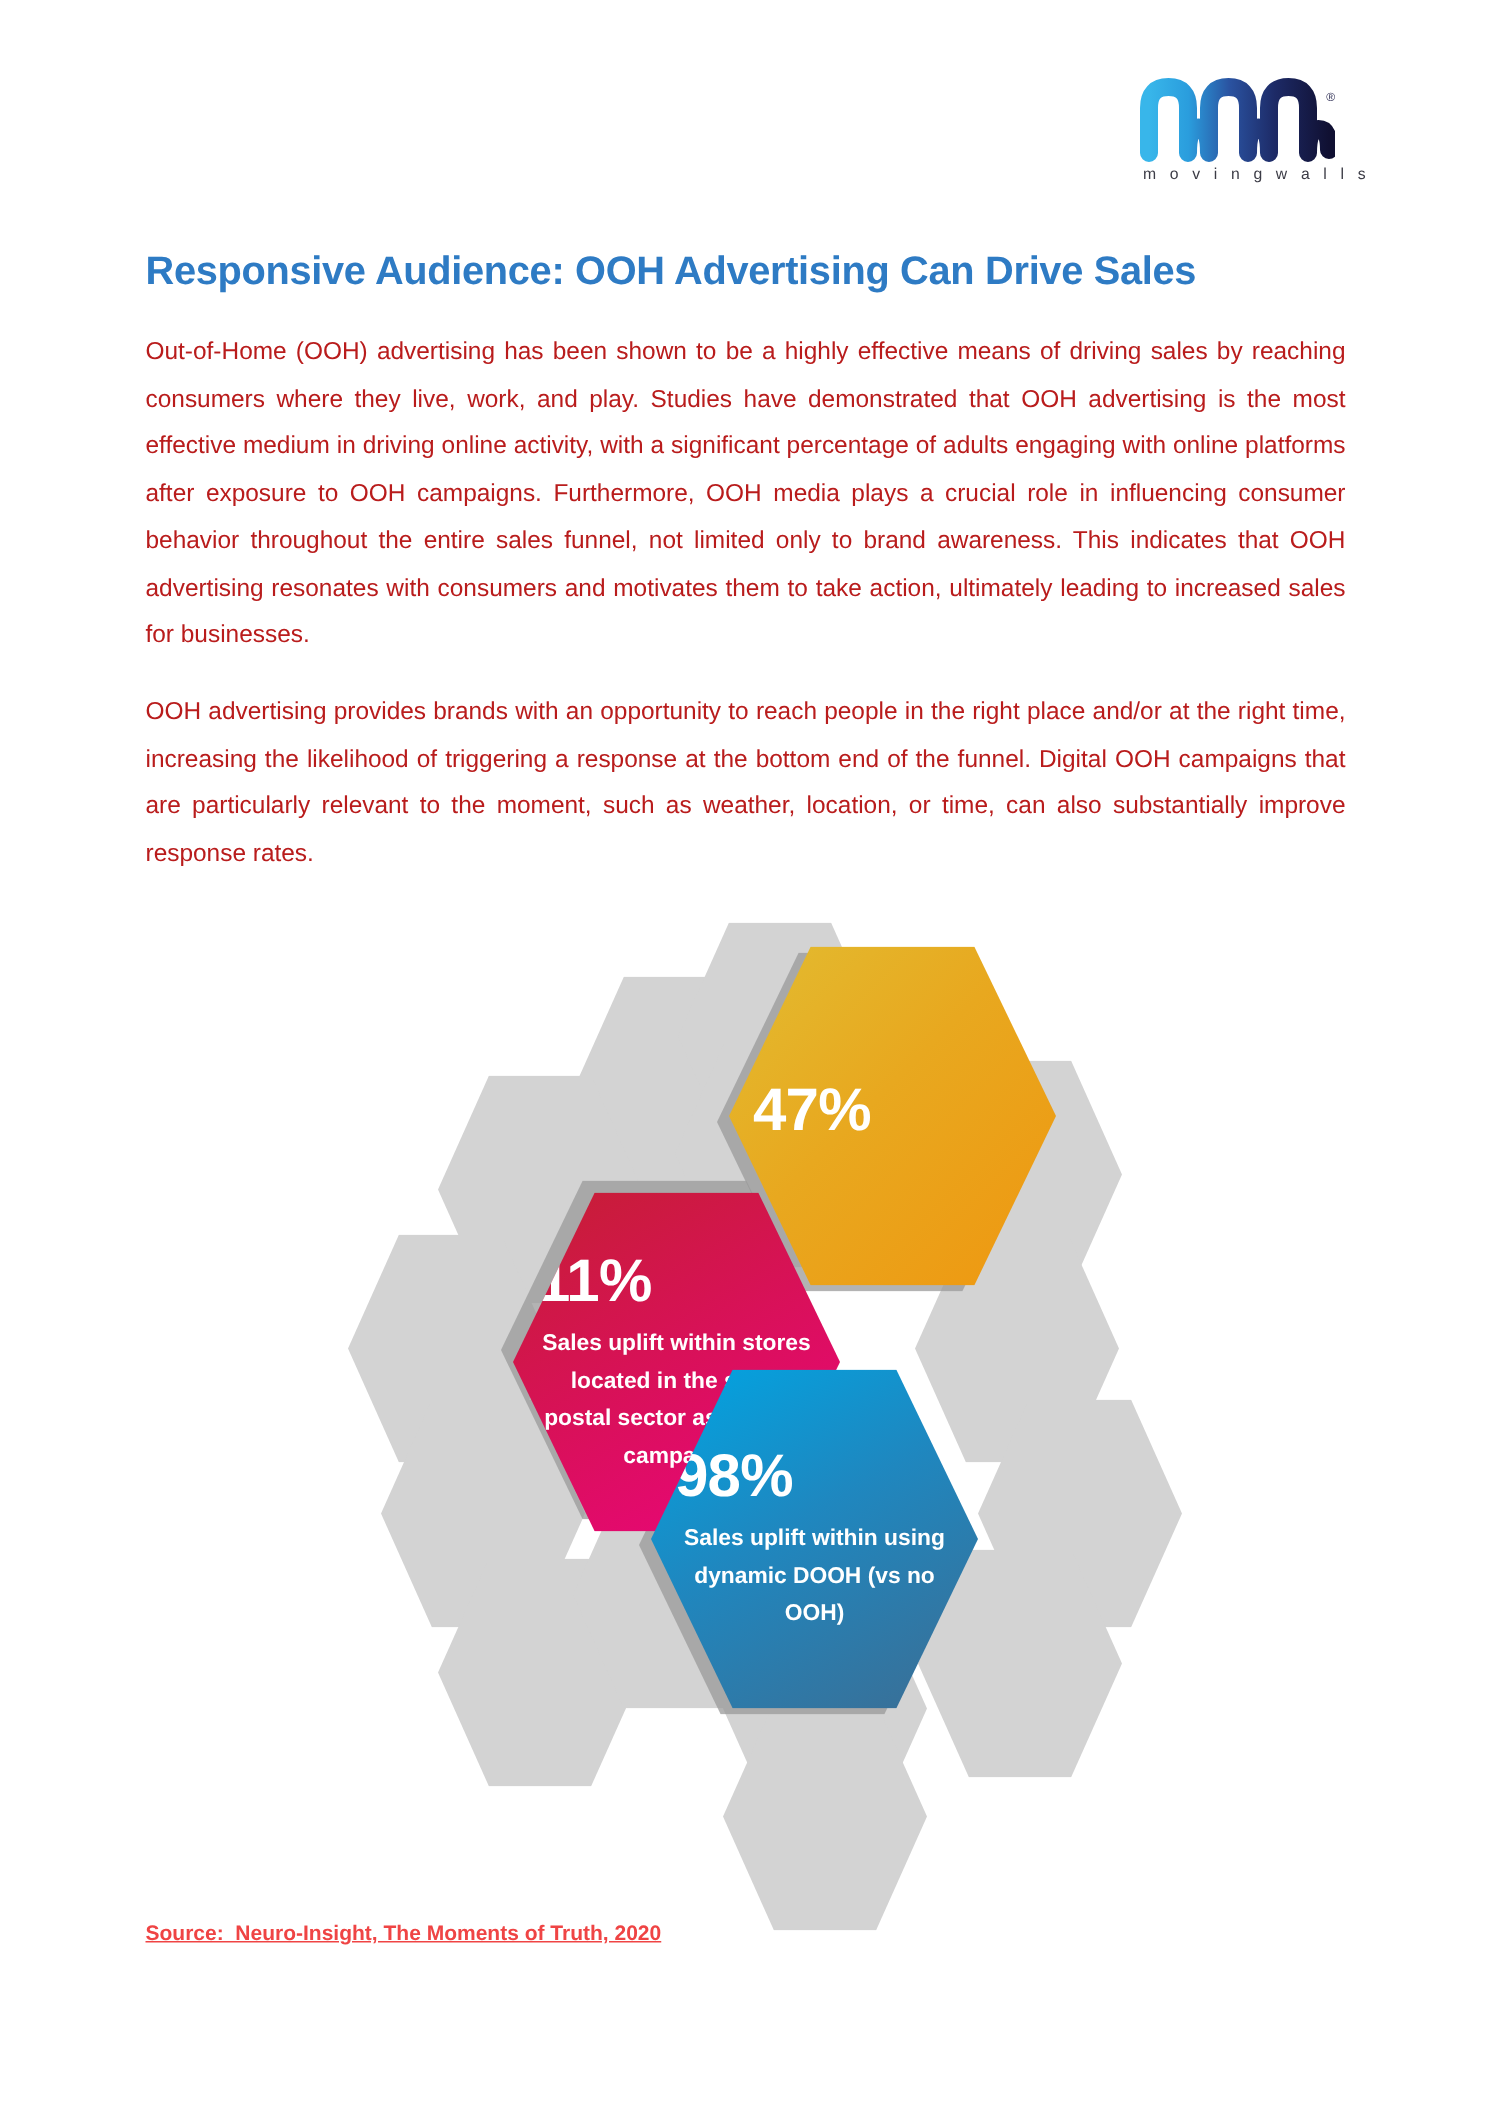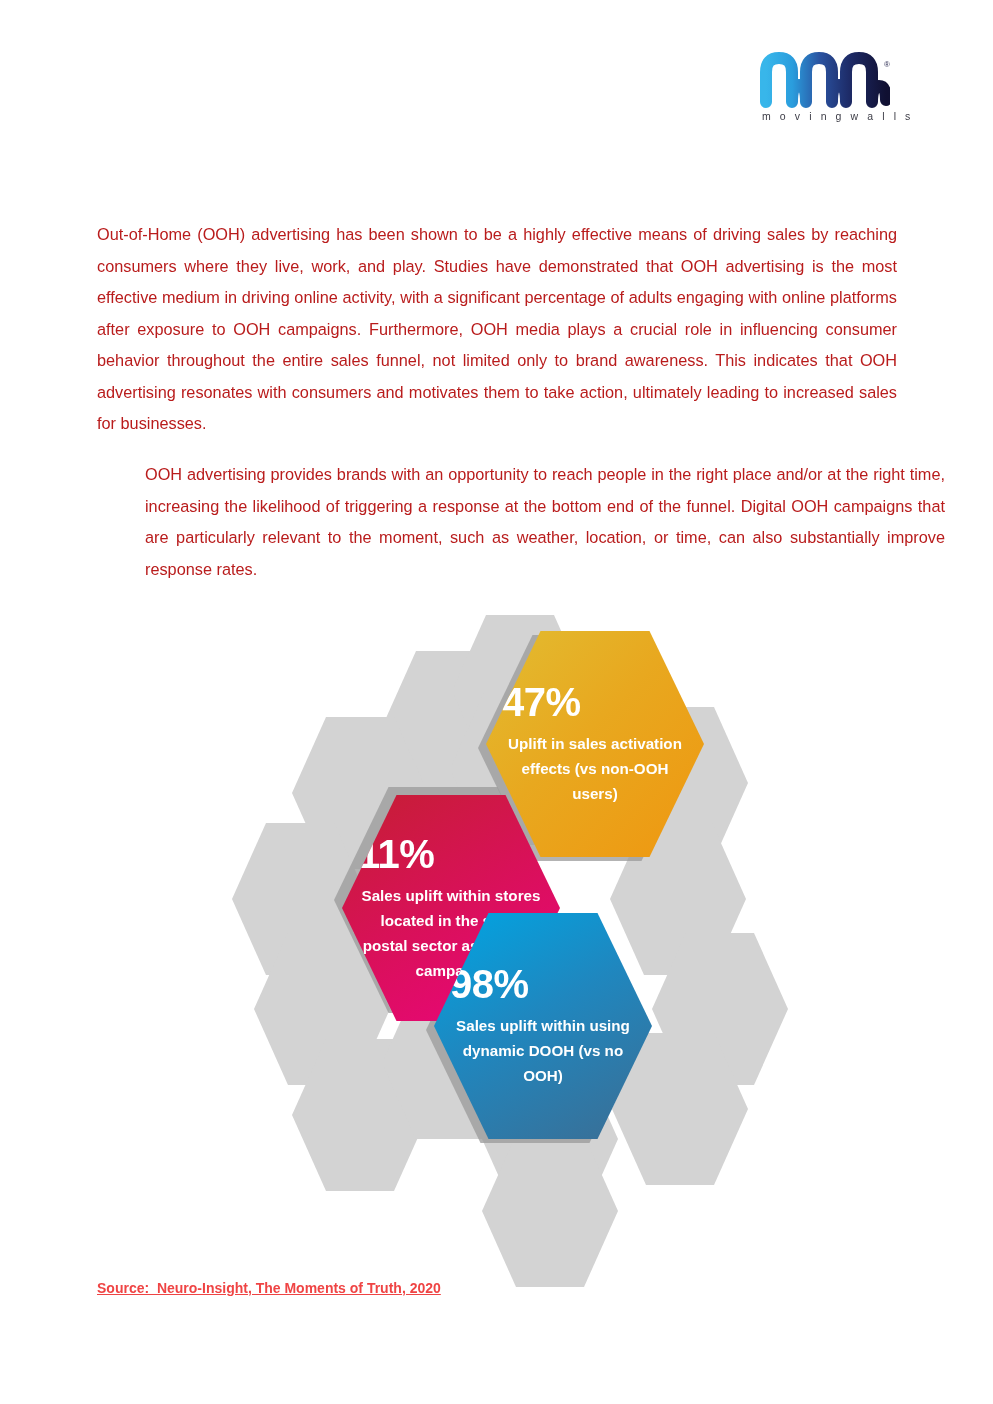--- a/index.html
+++ b/index.html
@@ -73,21 +73,21 @@
   .body-copy {
     position: absolute;
     left: 97px;
     width: 800px;
     color: #b91c1c;
     font-size: 16.3px;
     line-height: 31.5px;
     text-align: justify;
   }
   .para-1 { top: 219px; }
-  .para-2 { top: 459px; margin-left: 48px; }
+  .para-2 { top: 459px; }
 
   
   .infographic {
     position: absolute;
     left: 232px;
     top: 615px;
     width: 560px;
     height: 665px;
   }
   .hex {
@@ -164,20 +164,21 @@
         </linearGradient>
       </defs>
       <path d="M6 50 L6 20 Q6 6 19 6 Q32 6 32 20 L32 50 Q32 33 39 33 Q46 33 46 50
                L46 20 Q46 6 59 6 Q72 6 72 20 L72 50 Q72 33 79 33 Q86 33 86 50
                L86 20 Q86 6 99 6 Q112 6 112 20 L112 50 Q112 34 119 34 Q126 34 126 48" fill="none" stroke="url(#mwgrad)" stroke-width="12" stroke-linecap="round" stroke-linejoin="round"></path>
     </svg>
     <span class="logo-reg">®</span>
     <span class="logo-word">m o v i n g   w a l l s</span>
   </div>
 
+  <h1 class="title">Responsive Audience: OOH Advertising Can Drive Sales</h1>
 
   <p class="body-copy para-1">Out-of-Home (OOH) advertising has been shown to be a highly effective means of driving sales by reaching consumers where they live, work, and play. Studies have demonstrated that OOH advertising is the most effective medium in driving online activity, with a significant percentage of adults engaging with online platforms after exposure to OOH campaigns. Furthermore, OOH media plays a crucial role in influencing consumer behavior throughout the entire sales funnel, not limited only to brand awareness. This indicates that OOH advertising resonates with consumers and motivates them to take action, ultimately leading to increased sales for businesses.</p>
   <p class="body-copy para-2">OOH advertising provides brands with an opportunity to reach people in the right place and/or at the right time, increasing the likelihood of triggering a response at the bottom end of the funnel. Digital OOH campaigns that are particularly relevant to the moment, such as weather, location, or time, can also substantially improve response rates.</p>
 
   <div class="infographic">
 
     <div class="hex hex-gray" style="left:150px;  top:36px;  width:136px; height:152px;"></div>
     <div class="hex hex-gray" style="left:220px;  top:0px;   width:136px; height:152px;"></div>
     <div class="hex hex-gray" style="left:218px;  top:78px;  width:136px; height:152px;"></div>
 
@@ -196,21 +197,20 @@
 
     <div class="hex hex-gray" style="left:250px;  top:448px; width:136px; height:152px;"></div>
     <div class="hex hex-gray" style="left:250px;  top:520px; width:136px; height:152px;"></div>
 
     <div class="hex-shadow" style="left:246px; top:20px;  width:218px; height:226px;"></div>
     <div class="hex-shadow" style="left:102px; top:172px; width:218px; height:226px;"></div>
     <div class="hex-shadow" style="left:194px; top:302px; width:218px; height:226px;"></div>
 
     <div class="hex hex-color hex-orange" style="left:254px; top:16px; width:218px; height:226px;">
       <div class="hex-num">47%</div>
-      <div class="hex-label">Uplift in sales activation effects (vs non-OOH users)</div>
     </div>
 
     <div class="hex hex-color hex-pink" style="left:110px; top:180px; width:218px; height:226px;">
       <div class="hex-num">11%</div>
       <div class="hex-label">Sales uplift within stores located in the same postal sector as an OOH campaign</div>
     </div>
 
     <div class="hex hex-color hex-blue" style="left:202px; top:298px; width:218px; height:226px;">
       <div class="hex-num">98%</div>
       <div class="hex-label">Sales uplift within using dynamic DOOH (vs no OOH)</div>

